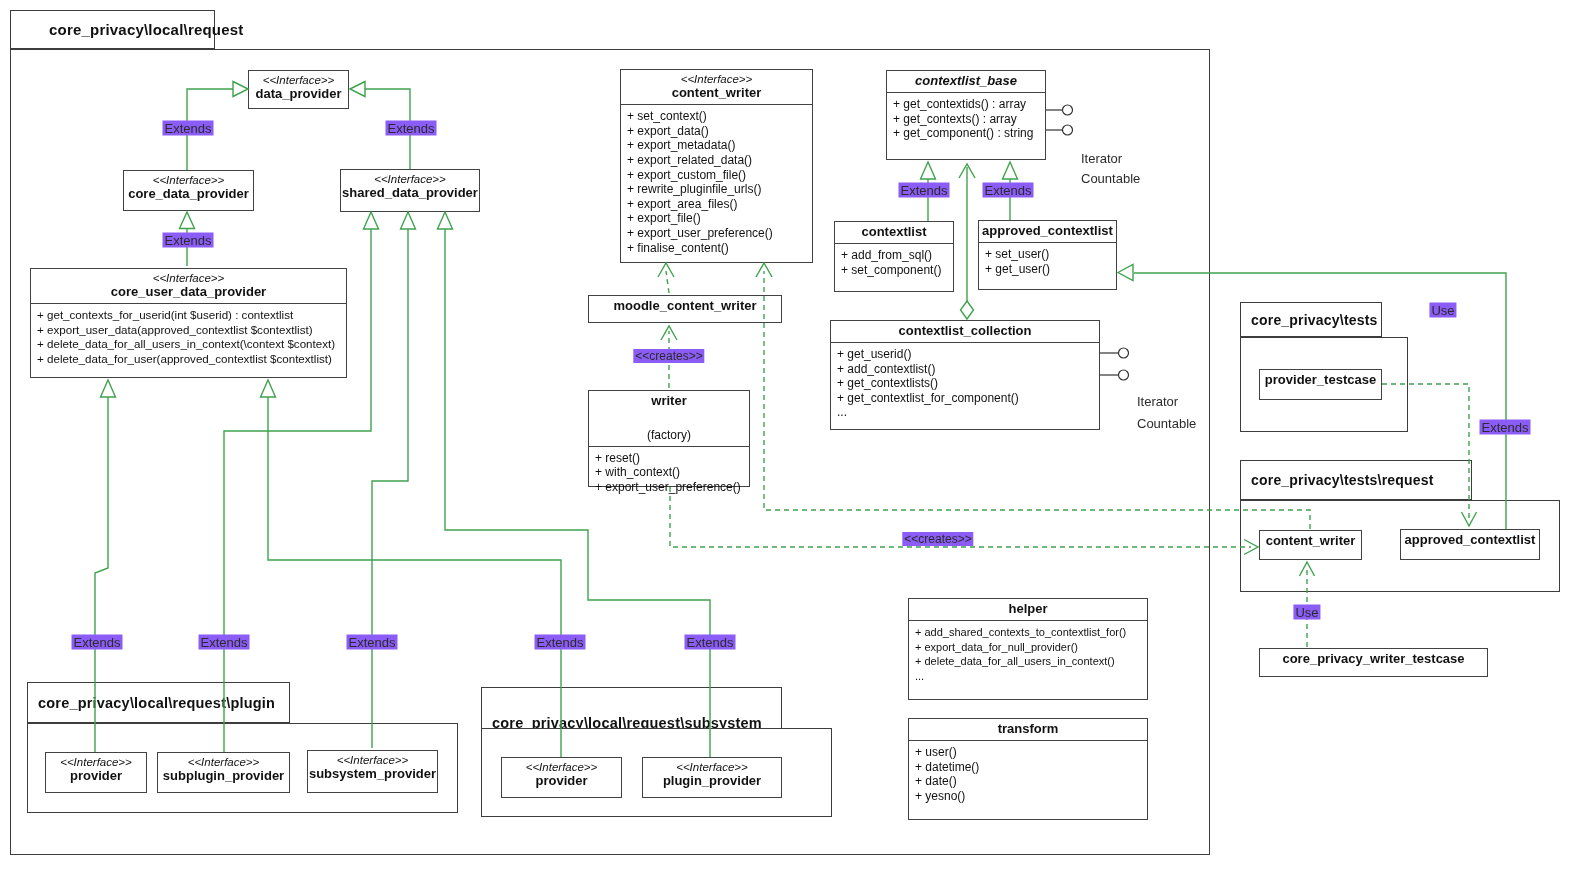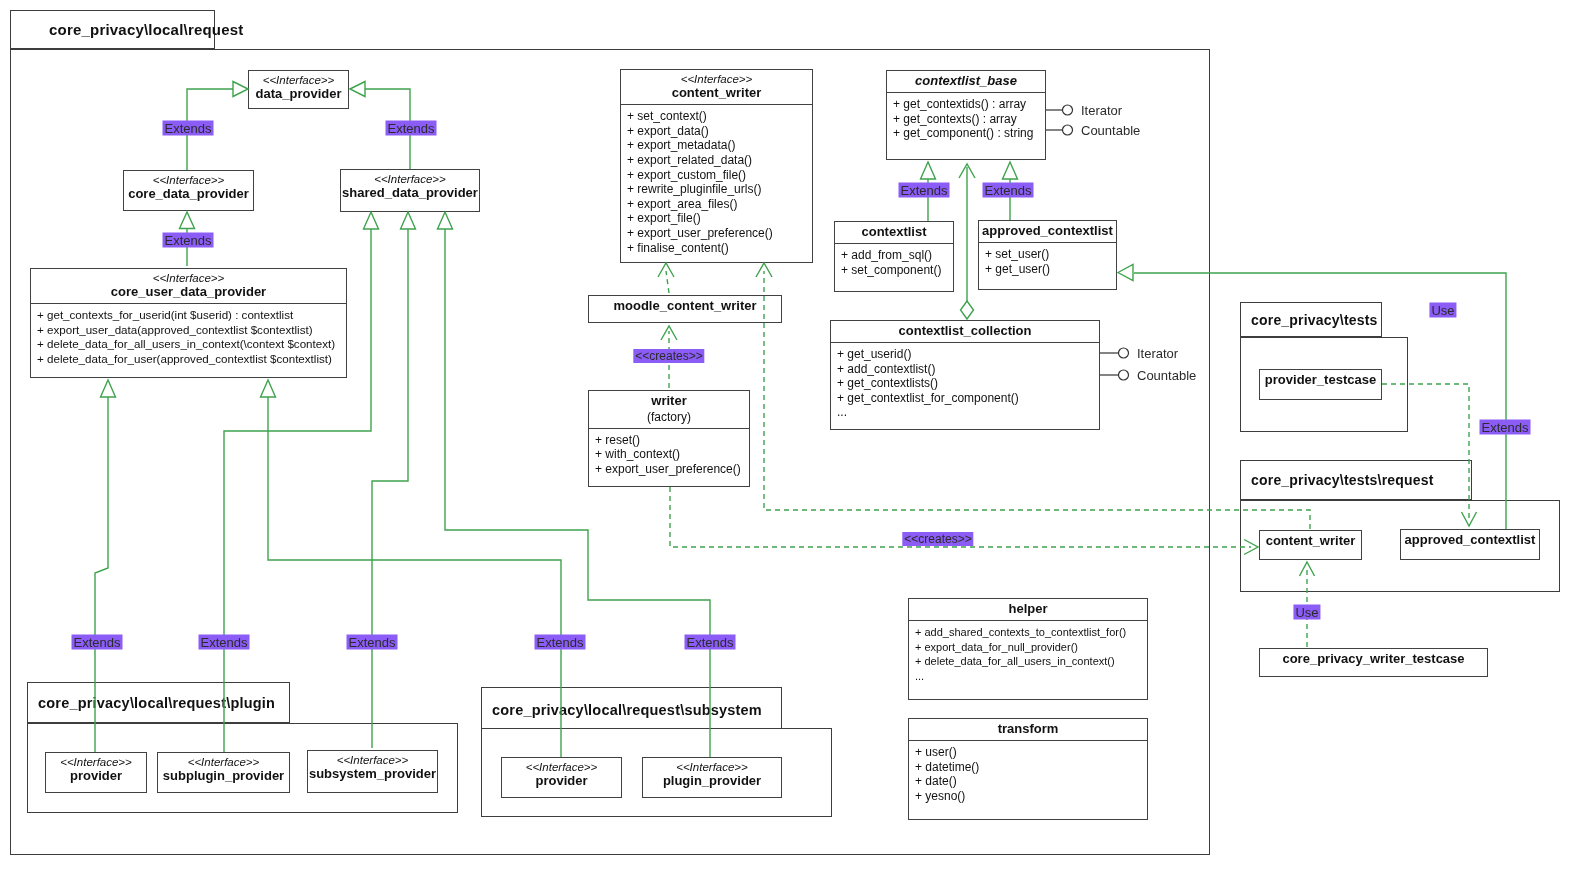--- a/index.html
+++ b/index.html
@@ -11,47 +11,47 @@
   .pkg-body{z-index:1;}
   
   .cls{position:absolute;background:#fff;border:1.4px solid #424242;box-sizing:border-box;
        display:flex;flex-direction:column;z-index:3;}
   .cls-head{display:flex;flex-direction:column;align-items:center;justify-content:center;
             padding:3px 2px;line-height:1.15;}
   .cls.with-body .cls-head{border-bottom:1.4px solid #424242;}
   .stereo{font-style:italic;font-size:11.5px;}
   .cname{font-weight:bold;font-size:13px;white-space:nowrap;}
   .cname.abstract{font-style:italic;}
-  .csub{font-size:12px;margin-top:2px;}
+  .csub{font-size:12px;margin-top:20px;}
   .cls-body{flex:1;padding:4px 2px 2px 6px;font-size:12px;}
   .cls-body .mline{line-height:14.6px;white-space:nowrap;}
   .cls-body.tight{font-size:11.6px;}
   .cls-body.tighter{font-size:11px;}
   
   .lbl{position:absolute;transform:translate(-50%,-50%);font-size:13px;color:#2b2b2b;
        background:#8b5cf6;padding:0 2px;white-space:nowrap;z-index:5;}
-  .lbl-left{transform:translate(0,-50%);background:transparent;}
+  .lbl-left{transform:translate(0,-50%);background:transparent;margin-top:48px;}
   #wires{position:absolute;left:0;top:0;z-index:4;pointer-events:none;}
 </style>
 </head>
 <body>
 
 <div id="stage">
 
   <div class="pkg-tab" style="left:10px;top:10px;width:205px;height:39px;font-size:15px;padding-left:38px;">
     <span>core_privacy\local\request</span>
   </div>
   <div class="pkg-body" style="left:10px;top:49px;width:1200px;height:806px;"></div>
 
   <div class="pkg-tab" style="left:27px;top:682px;width:263px;height:41px;">
     <span>core_privacy\local\request\plugin</span>
   </div>
   <div class="pkg-body" style="left:27px;top:723px;width:431px;height:90px;z-index:2;"></div>
 
-  <div class="pkg-tab" style="left:481px;top:687px;width:301px;height:45px;">
+  <div class="pkg-tab" style="left:481px;top:687px;width:301px;height:45px;align-items:flex-end;">
     <span>core_privacy\local\request\subsystem</span>
   </div>
   <div class="pkg-body" style="left:481px;top:728px;width:351px;height:89px;z-index:2;"></div>
 
   <div class="pkg-tab" style="left:1240px;top:302px;width:142px;height:35px;font-size:14px;">
     <span>core_privacy\tests</span>
   </div>
   <div class="pkg-body" style="left:1240px;top:337px;width:168px;height:95px;z-index:2;"></div>
 
   <div class="pkg-tab" style="left:1240px;top:460px;width:232px;height:40px;font-size:14px;">

